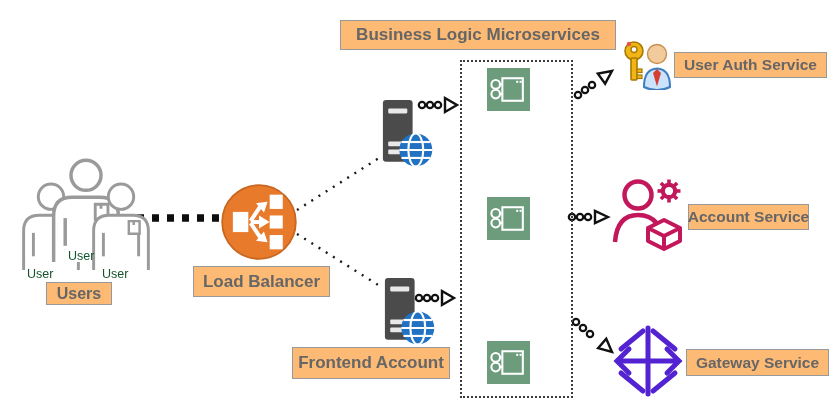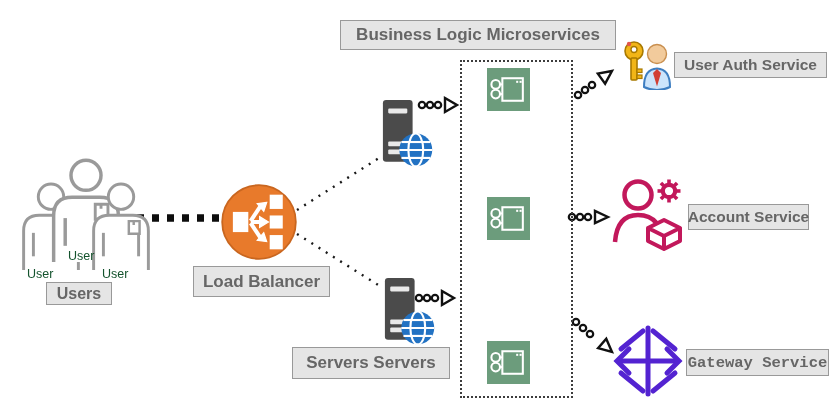--- a/index.html
+++ b/index.html
@@ -3,21 +3,21 @@
 <meta charset="utf-8">
 <style>
   html,body{margin:0;padding:0;background:#fff;}
   .stage{
     position:relative;width:837px;height:405px;background:#fff;overflow:hidden;
     font-family:"Liberation Sans", sans-serif;
   }
   .abs{position:absolute;}
   .box-label{
     position:absolute;display:flex;align-items:center;justify-content:center;
-    background:#e5e5e5;border:1px solid var(--border-gray,#999);
+    background:#fdba74;border:1px solid var(--border-gray,#999);
     color:var(--text-gray,#666);font-weight:bold;white-space:nowrap;
     box-sizing:border-box;
   }
   .user-tag{
     position:absolute;color:#14532d;font-size:12.5px;line-height:1;
   }
   .ms-container{
     position:absolute;border:2px dotted #3c3c3c;box-sizing:border-box;background:transparent;
   }
   svg{display:block;}
@@ -149,21 +149,21 @@
     <g transform="translate(43,49)">
       <circle class="globe-bg" r="15.5"></circle>
       <g stroke="#fff" stroke-width="2" fill="none">
         <ellipse rx="7" ry="15.5"></ellipse>
         <line x1="-15.5" y1="0" x2="15.5" y2="0"></line>
         <path d="M-13.5 -7.5 H13.5"></path>
         <path d="M-13.5 7.5 H13.5"></path>
       </g>
     </g>
   </svg>
-  <div class="box-label" style="left:292px;top:347px;width:158px;height:32px;font-size:17px;">Servers Servers</div>
+  <div class="box-label" style="left:292px;top:347px;width:158px;height:32px;font-size:17px;">Frontend Account</div>
 
   <div class="ms-container" style="left:460px;top:60px;width:113px;height:338px;"></div>
   <div class="box-label" style="left:340px;top:20px;width:276px;height:30px;font-size:17px;">Business Logic Microservices</div>
 
   <svg class="abs" style="left:487px;top:68px;" width="43" height="43" viewBox="0 0 42 42">
     <rect class="ms-bg" width="42" height="42"></rect>
     <g stroke="#fff" stroke-width="2" fill="none">
       <rect x="15" y="10" width="20" height="22"></rect>
       <circle cx="8.5" cy="16" r="4.2"></circle>
       <circle cx="8.5" cy="25.5" r="4.2"></circle>
@@ -246,15 +246,15 @@
       <line x1="40" y1="8" x2="40" y2="74"></line>
       <line x1="13" y1="41" x2="67" y2="41"></line>
       <path d="M21 29 L9 41 L21 53" fill="none"></path>
       <path d="M59 29 L71 41 L59 53" fill="none"></path>
       <line x1="35" y1="11" x2="13" y2="29"></line>
       <line x1="45" y1="11" x2="67" y2="29"></line>
       <line x1="13" y1="53" x2="35" y2="71"></line>
       <line x1="67" y1="53" x2="45" y2="71"></line>
     </g>
   </svg>
-  <div class="box-label" style="left:686px;top:349px;width:143px;height:27px;font-size:15.5px;font-family:Liberation Mono, monospace;">Gateway Service</div>
+  <div class="box-label" style="left:686px;top:349px;width:143px;height:27px;font-size:15.5px;">Gateway Service</div>
 
 </div>
 
 </body></html>

